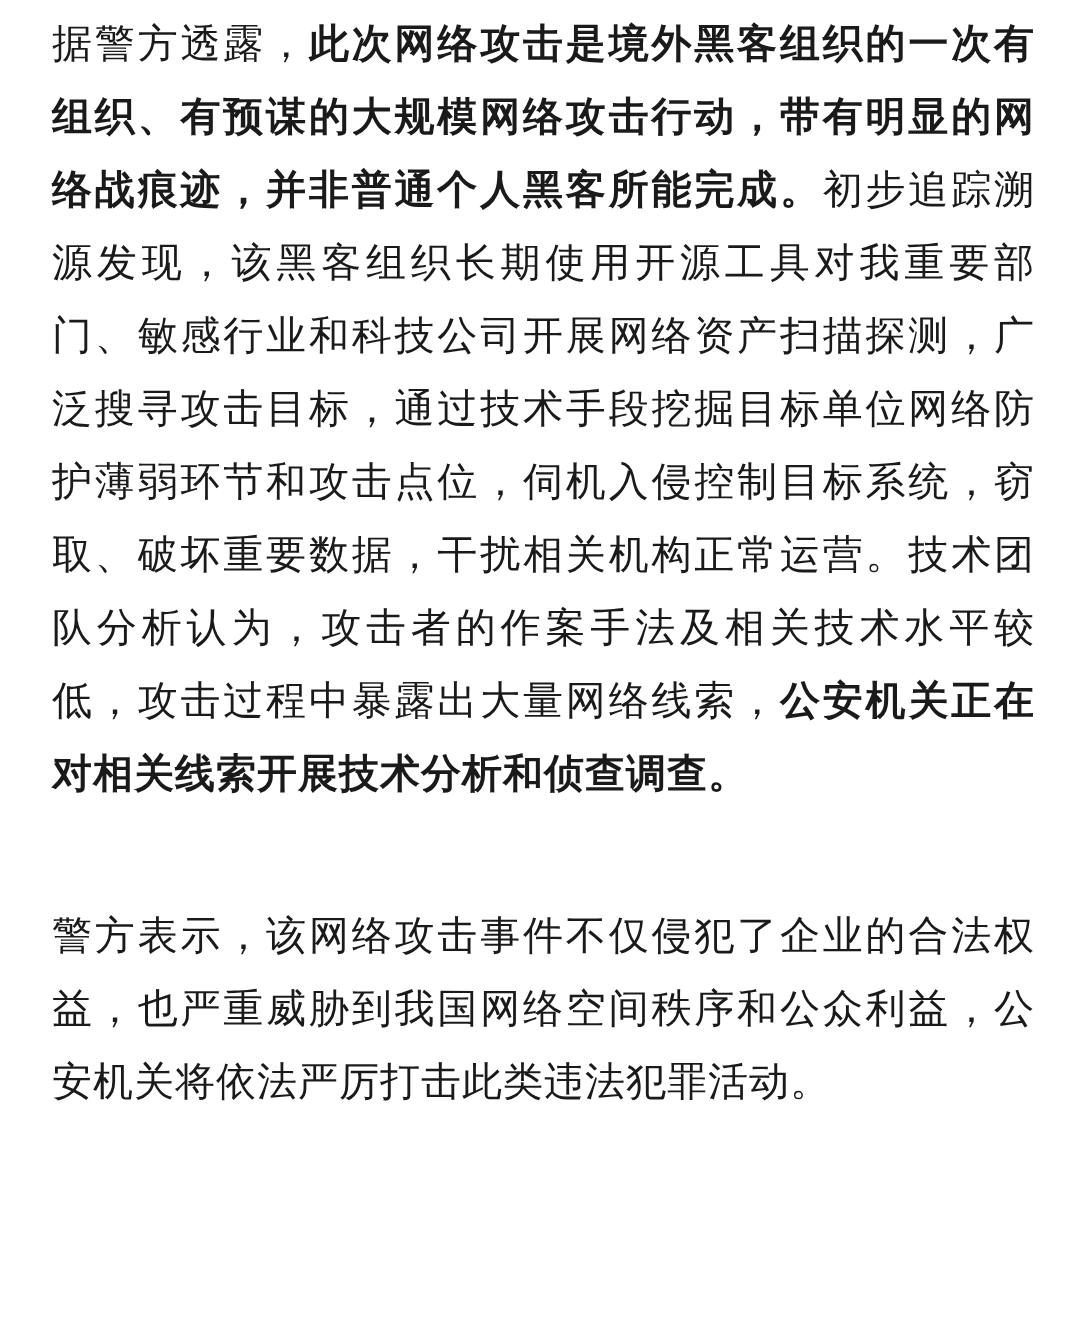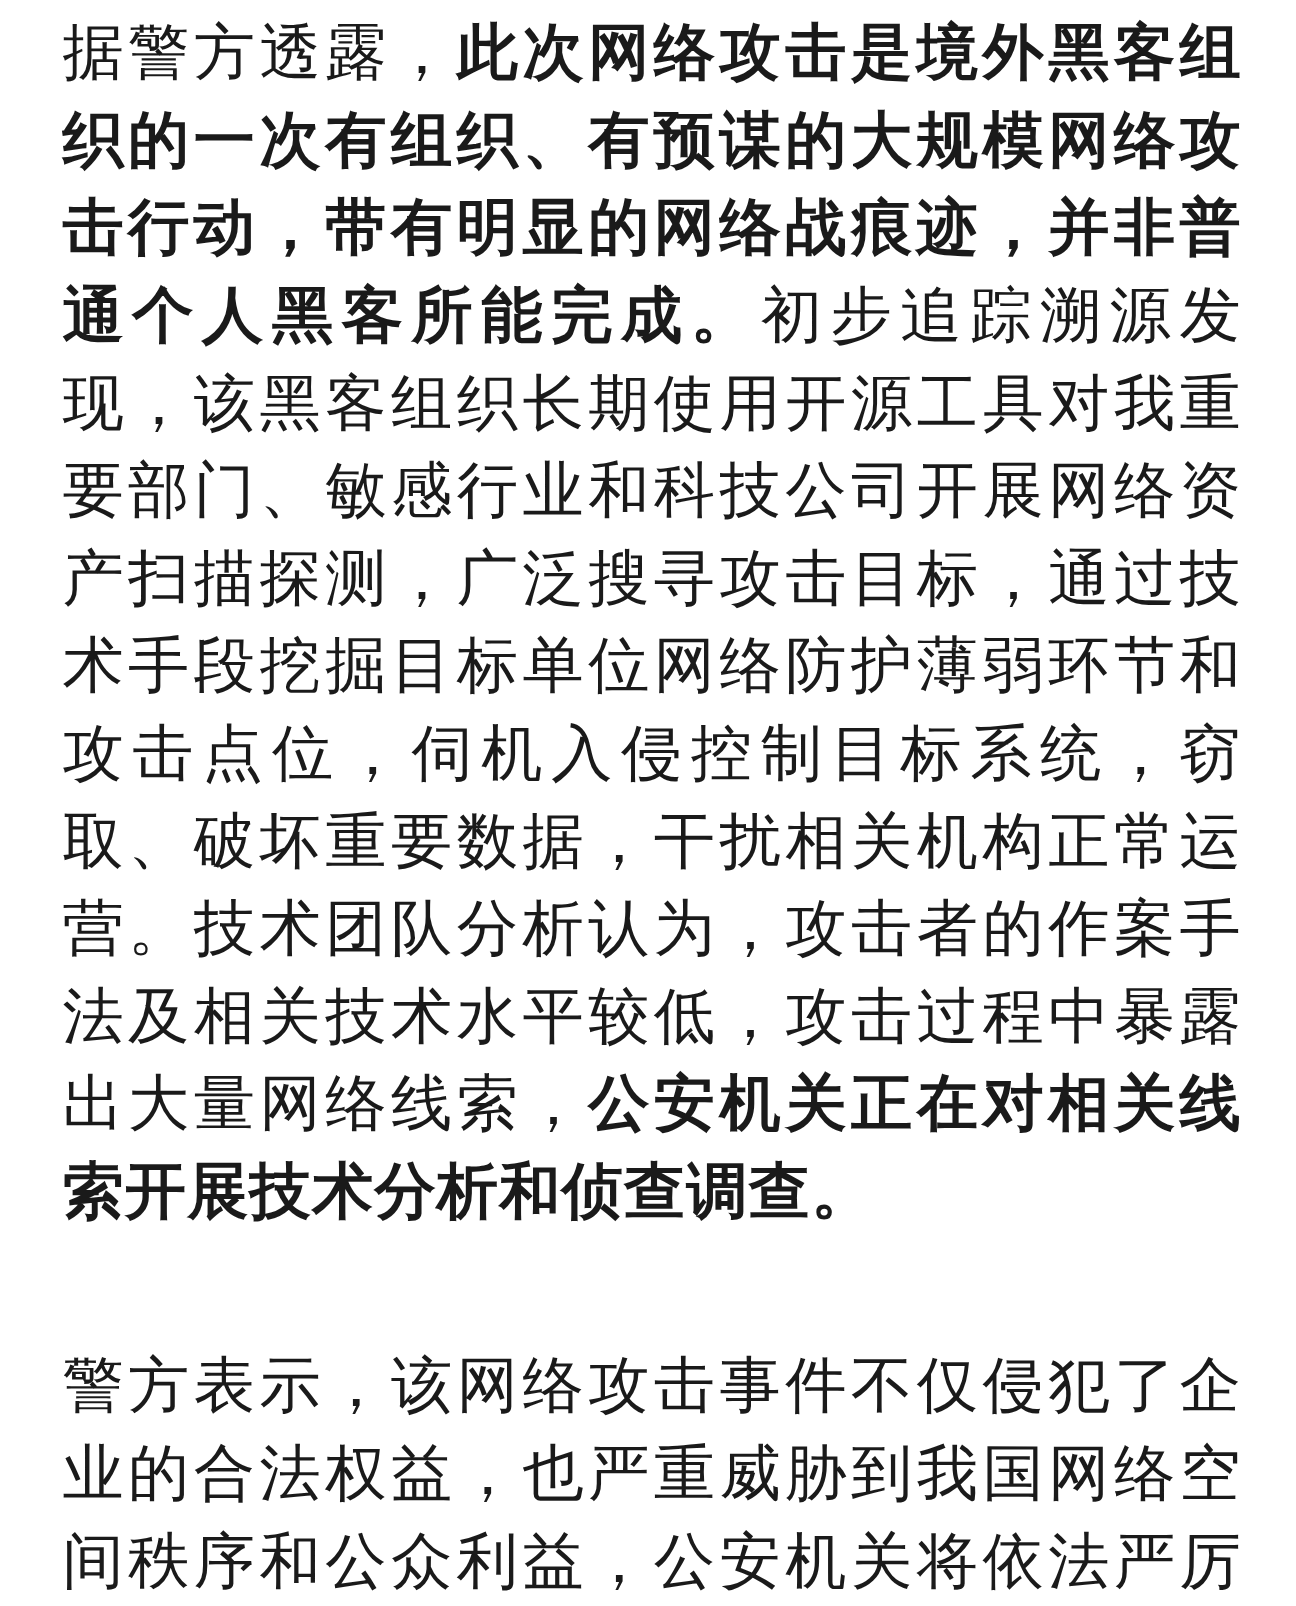--- a/index.html
+++ b/index.html
@@ -13,21 +13,21 @@
     background: #ffffff;
     font-family: "Liberation Sans", sans-serif;
   }
   .article {
     box-sizing: border-box;
     width: 1080px;
     padding: 7px 45px 0 52px;
   }
   .para {
     margin: 0;
-    font-size: 51px;
+    font-size: 40px;
     line-height: 73px;
     letter-spacing: 1px;
     color: #1a1a1a;
     text-align: justify;
     text-justify: inter-character;
     word-break: normal;
     line-break: strict;
   }
   .para + .para {
     margin-top: 89px;

